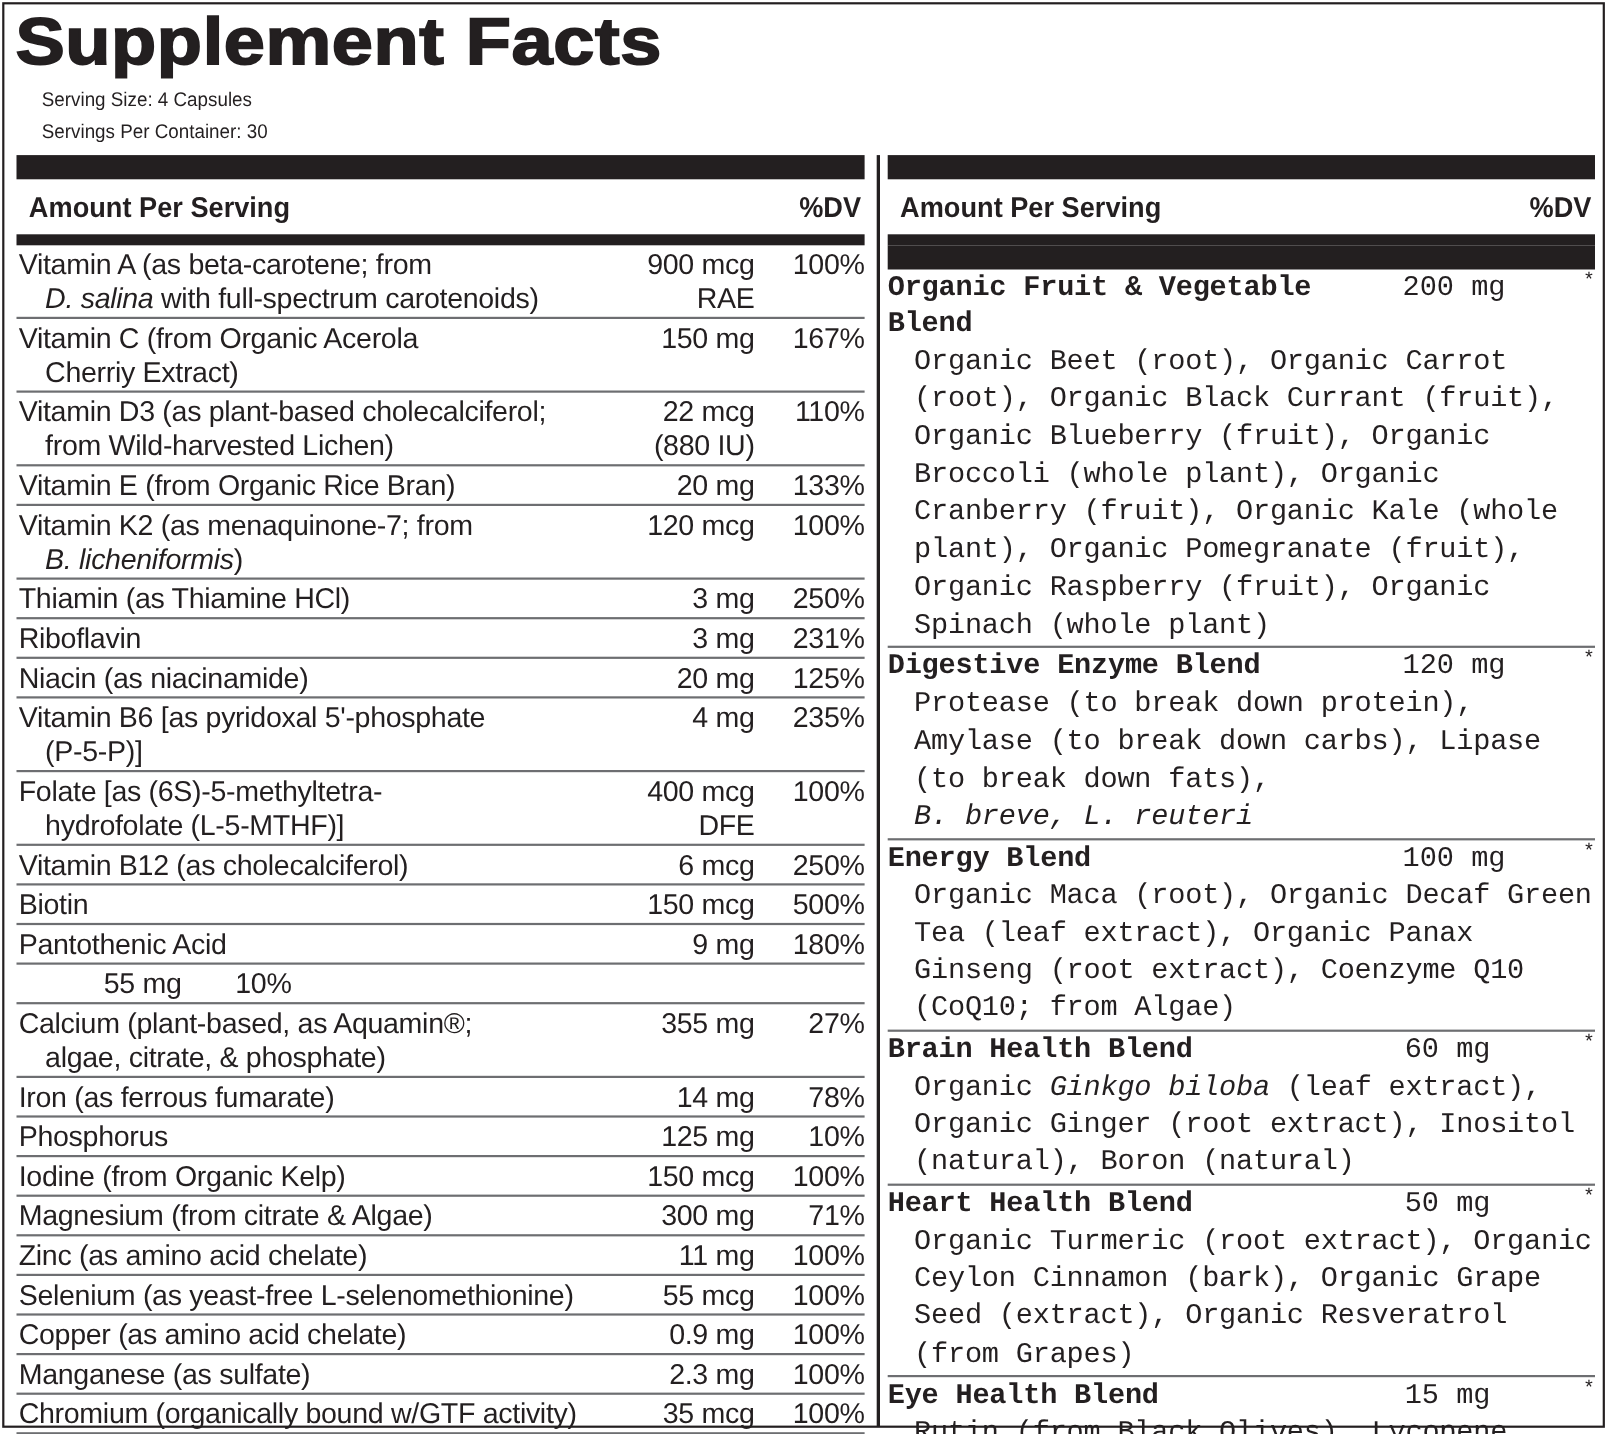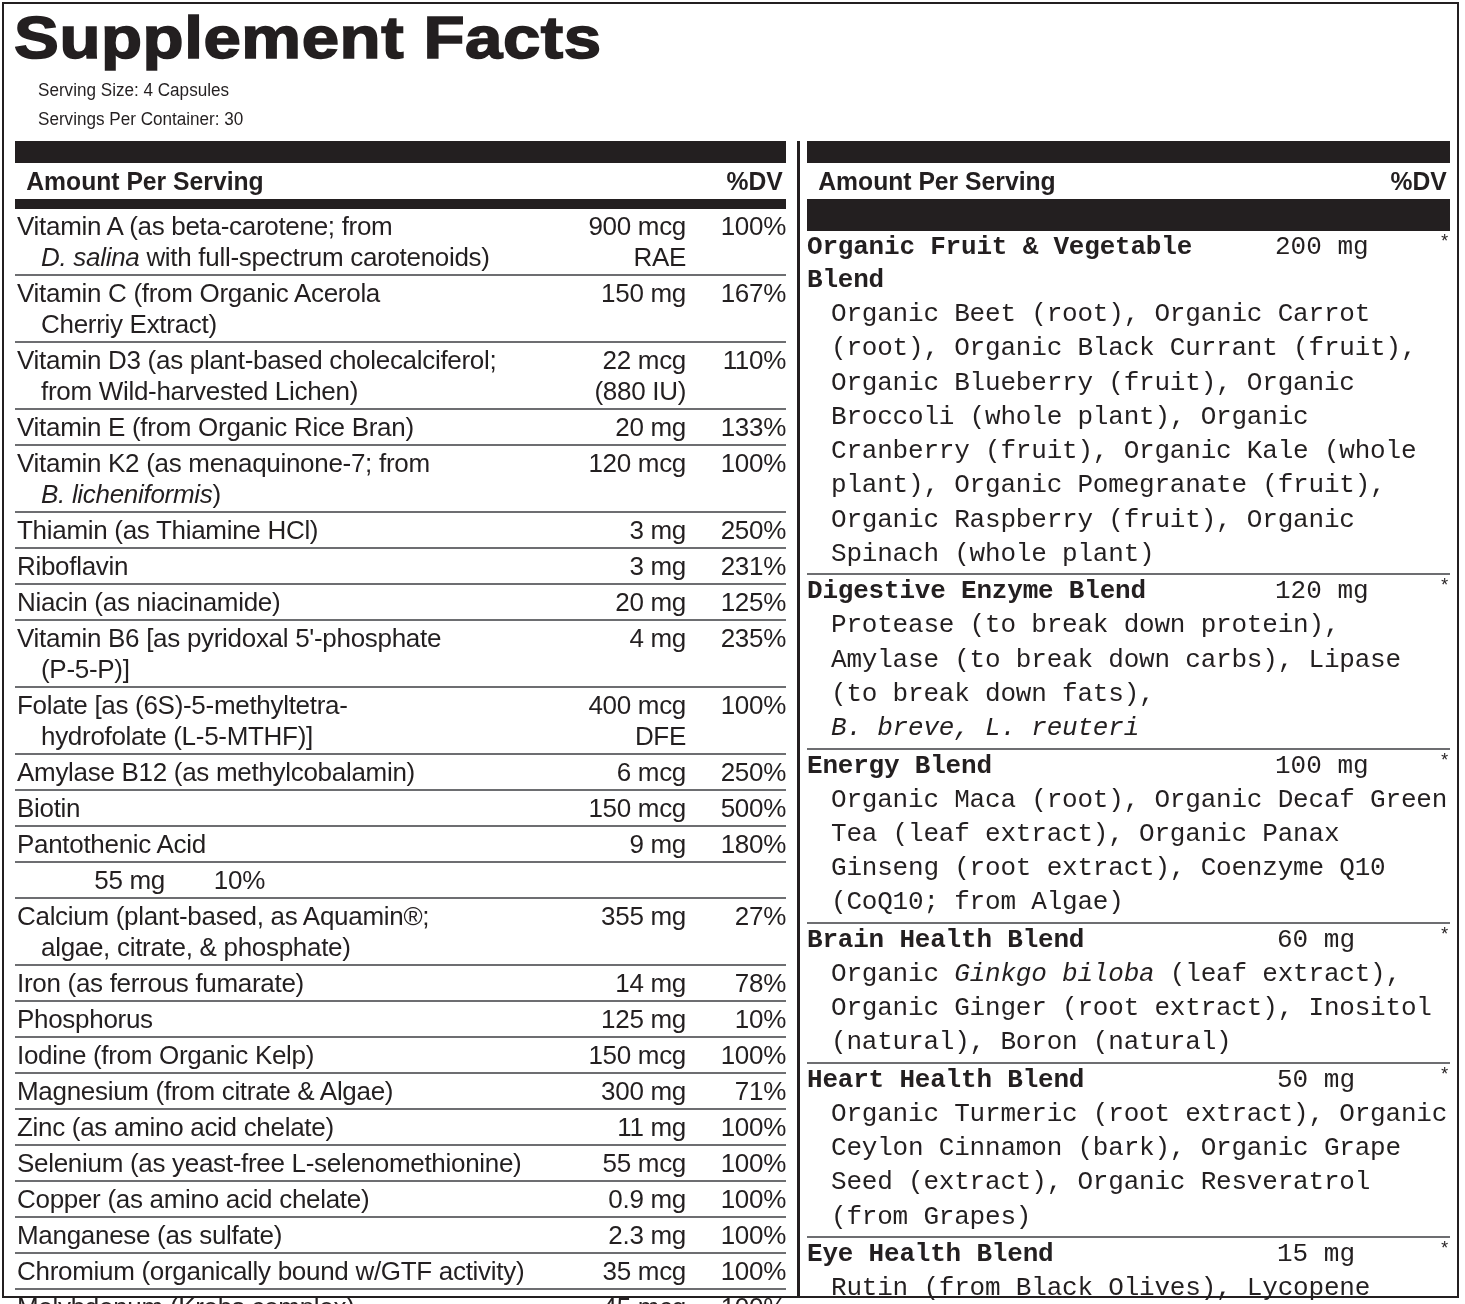--- a/index.html
+++ b/index.html
@@ -7,21 +7,21 @@
   .frame { position:absolute; left:2px; top:2px; width:1457px; height:1296px; border:2px solid #231f20; box-sizing:border-box; }
   .title { position:absolute; left:14px; top:2px; font-family:"Liberation Sans", sans-serif; font-weight:900; font-size:60px; letter-spacing:0.5px; line-height:72px; transform:scaleX(1.12); transform-origin:left; -webkit-text-stroke:1.6px #231f20; }
   .serving { position:absolute; left:14px; top:76px; font-size:18px; line-height:29px;margin-left:24px; }
   .serving div { transform:scaleX(0.95); transform-origin:left; }
   .col { position:absolute; top:141px; }
   .col.left { left:15px; width:771px; }
   .col.right { left:807px; width:643px; }
   .divider { position:absolute; left:797px; top:141px; width:3px; height:1156px; background:#231f20; }
   .bar-thick { height:22px; background:#231f20; }
   .bar-mid { height:10px; background:#231f20; }
-  .hdr { display:flex; justify-content:space-between; align-items:center; height:36px; font-weight:bold; font-size:26px; padding:0 2px 0 5px; }
+  .hdr { display:flex; justify-content:space-between; align-items:center; height:50px; font-weight:bold; font-size:26px; padding:0 2px 0 5px; }
   .hdr span { transform:scaleX(0.95); }
   .row { display:flex; font-size:26px; line-height:31px; border-bottom:2px solid #6d6e71; padding:2px 0 1px 0; }
   .row.last { border-bottom:none; }
   .row .name { flex:1; padding-left:2px; }
   .row .name .l2 { padding-left:24px; display:block; }
   .row .amt { width:150px; text-align:right; }
   .row .dv { width:100px; text-align:right; }
   .left .row .name, .left .row .amt, .left .row .dv { letter-spacing:-0.3px; }
   .pot { display:flex; font-size:26px; line-height:31px; padding:11px 0 9px 0; }
   .pot .name { flex:1; }
@@ -102,21 +102,21 @@
     <div class="name"><span>Vitamin B6 [as pyridoxal 5'-phosphate</span><span class="l2">(P-5-P)]</span></div>
     <div class="amt">4 mg</div>
     <div class="dv">235%</div>
   </div>
   <div class="row">
     <div class="name"><span>Folate [as (6S)-5-methyltetra-</span><span class="l2">hydrofolate (L-5-MTHF)]</span></div>
     <div class="amt"><span>400 mcg</span><br><span>DFE</span></div>
     <div class="dv">100%</div>
   </div>
   <div class="row">
-    <div class="name">Amylase B12 (as methylcobalamin)</div>
+    <div class="name">Vitamin B12 (as cholecalciferol)</div>
     <div class="amt">6 mcg</div>
     <div class="dv">250%</div>
   </div>
   <div class="row">
     <div class="name">Biotin</div>
     <div class="amt">150 mcg</div>
     <div class="dv">500%</div>
   </div>
   <div class="row">
     <div class="name">Pantothenic Acid</div>

